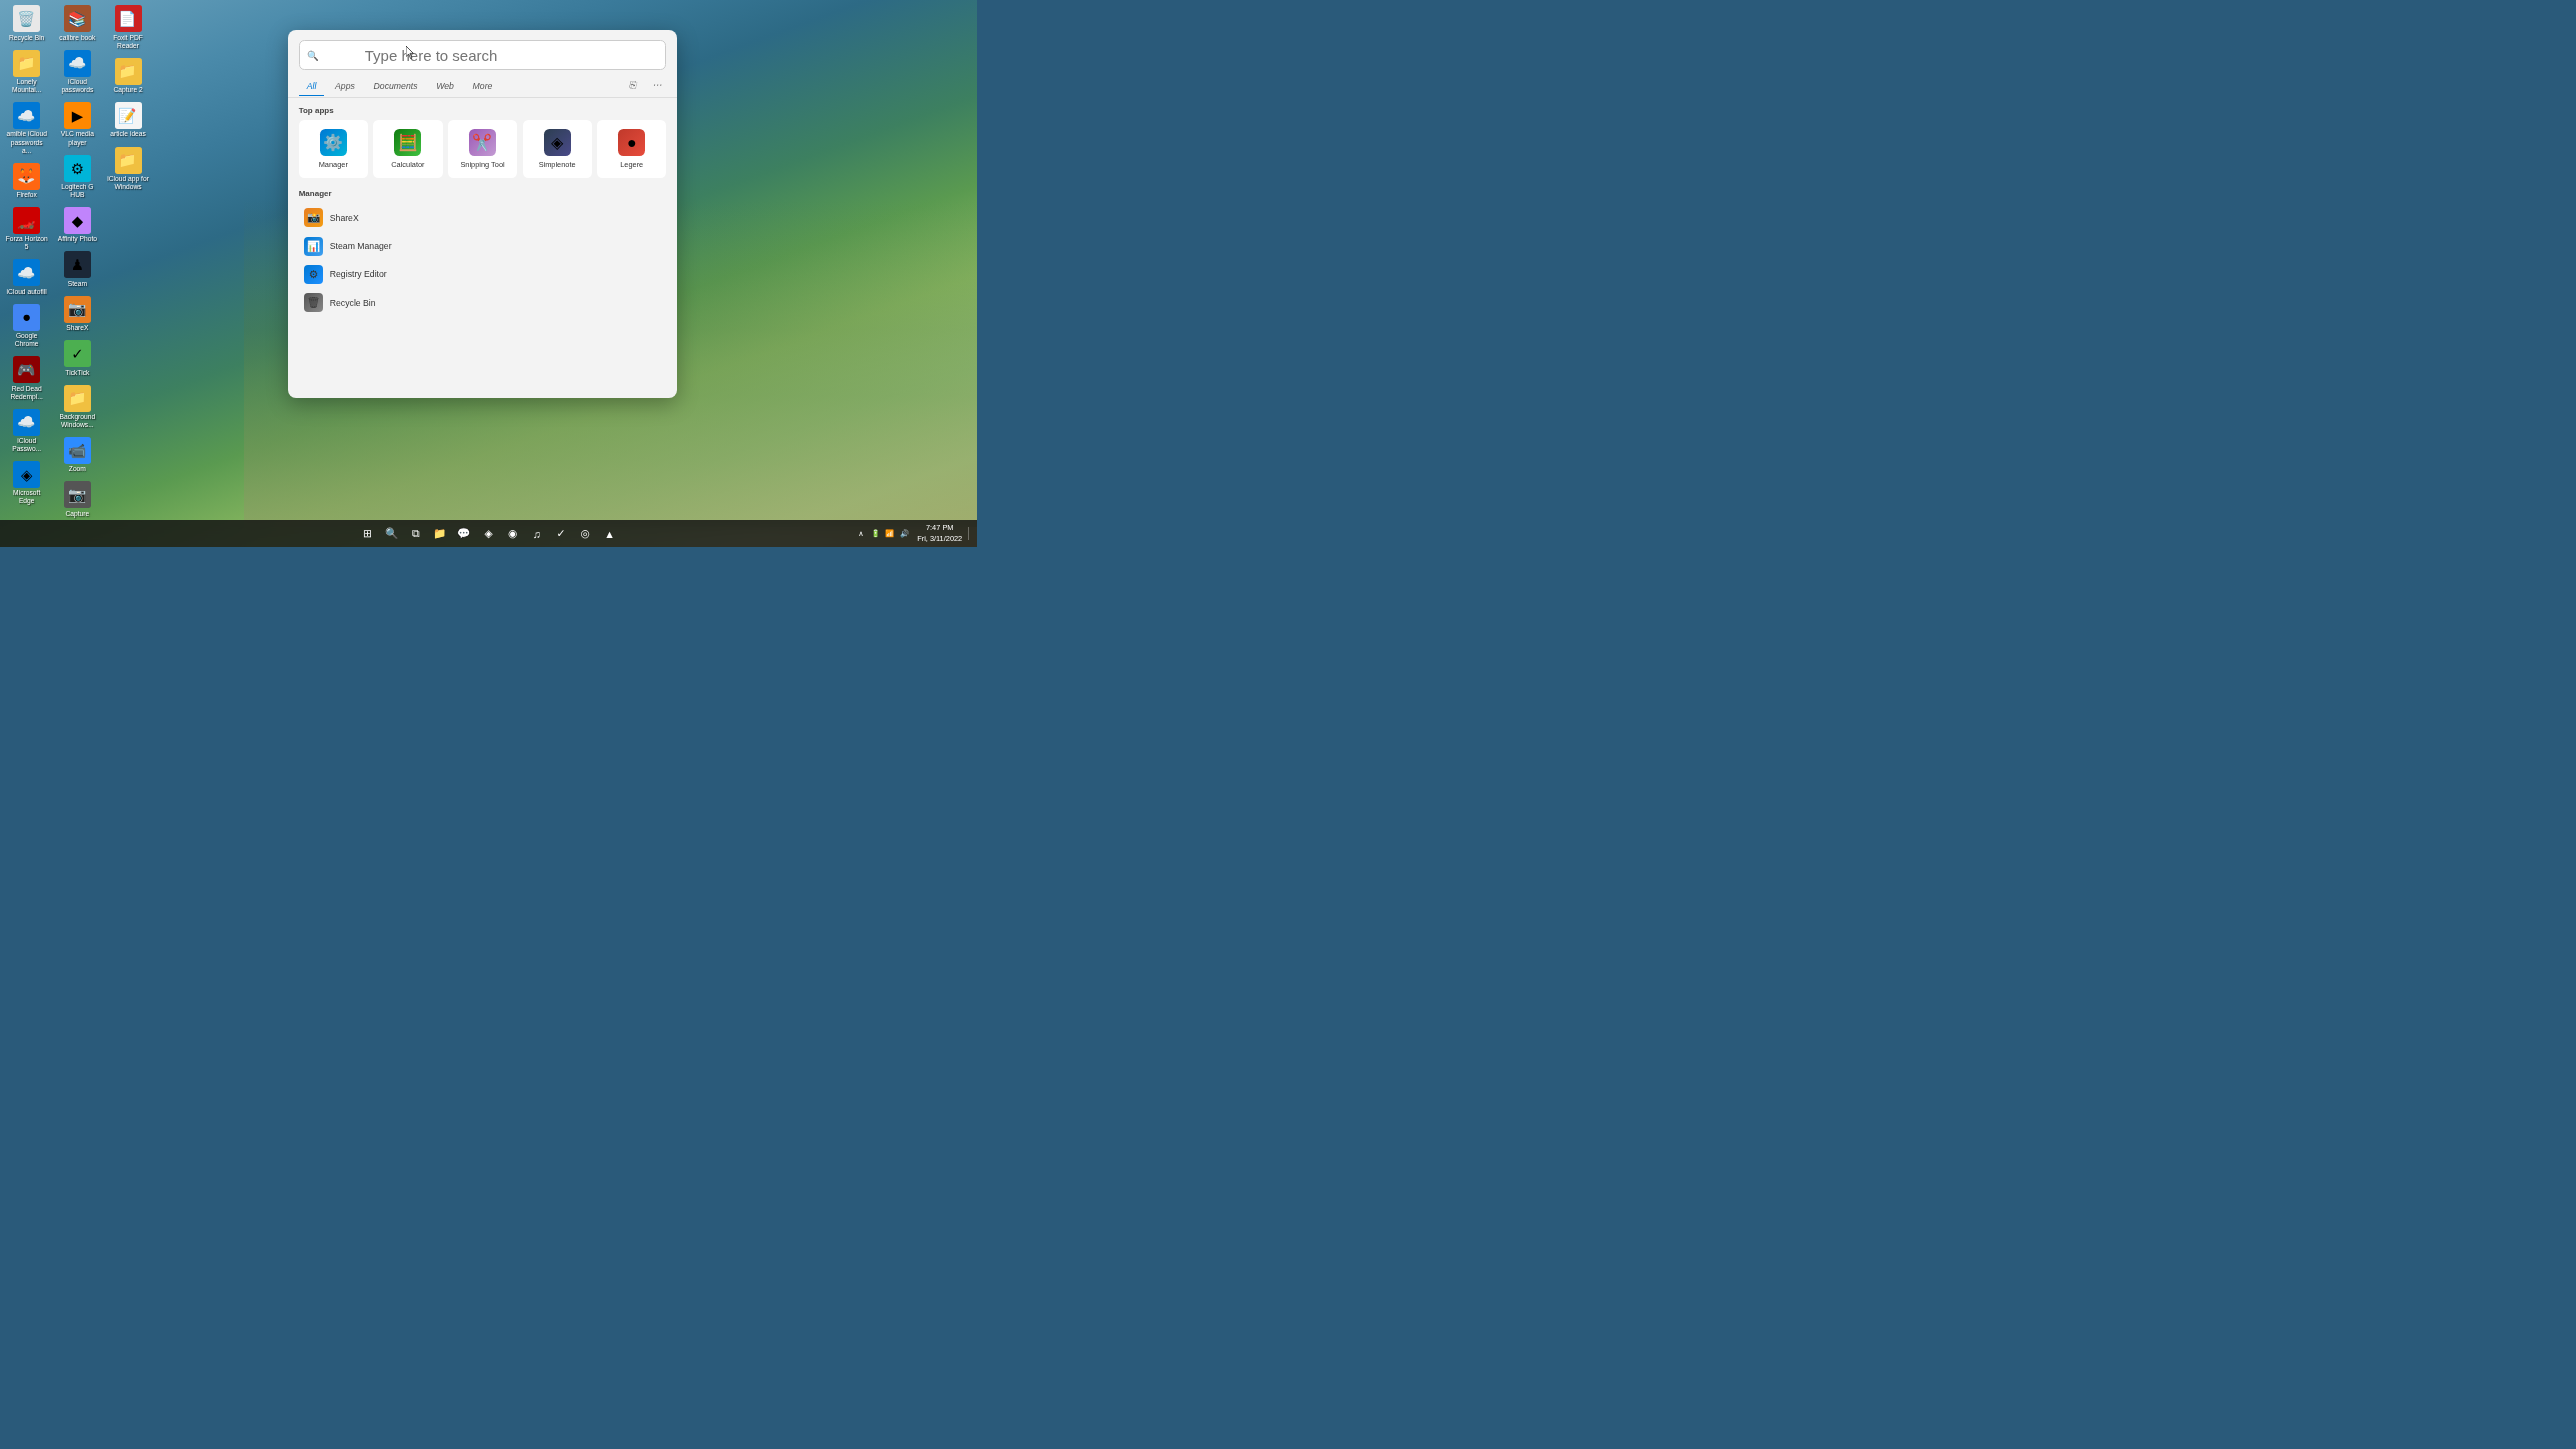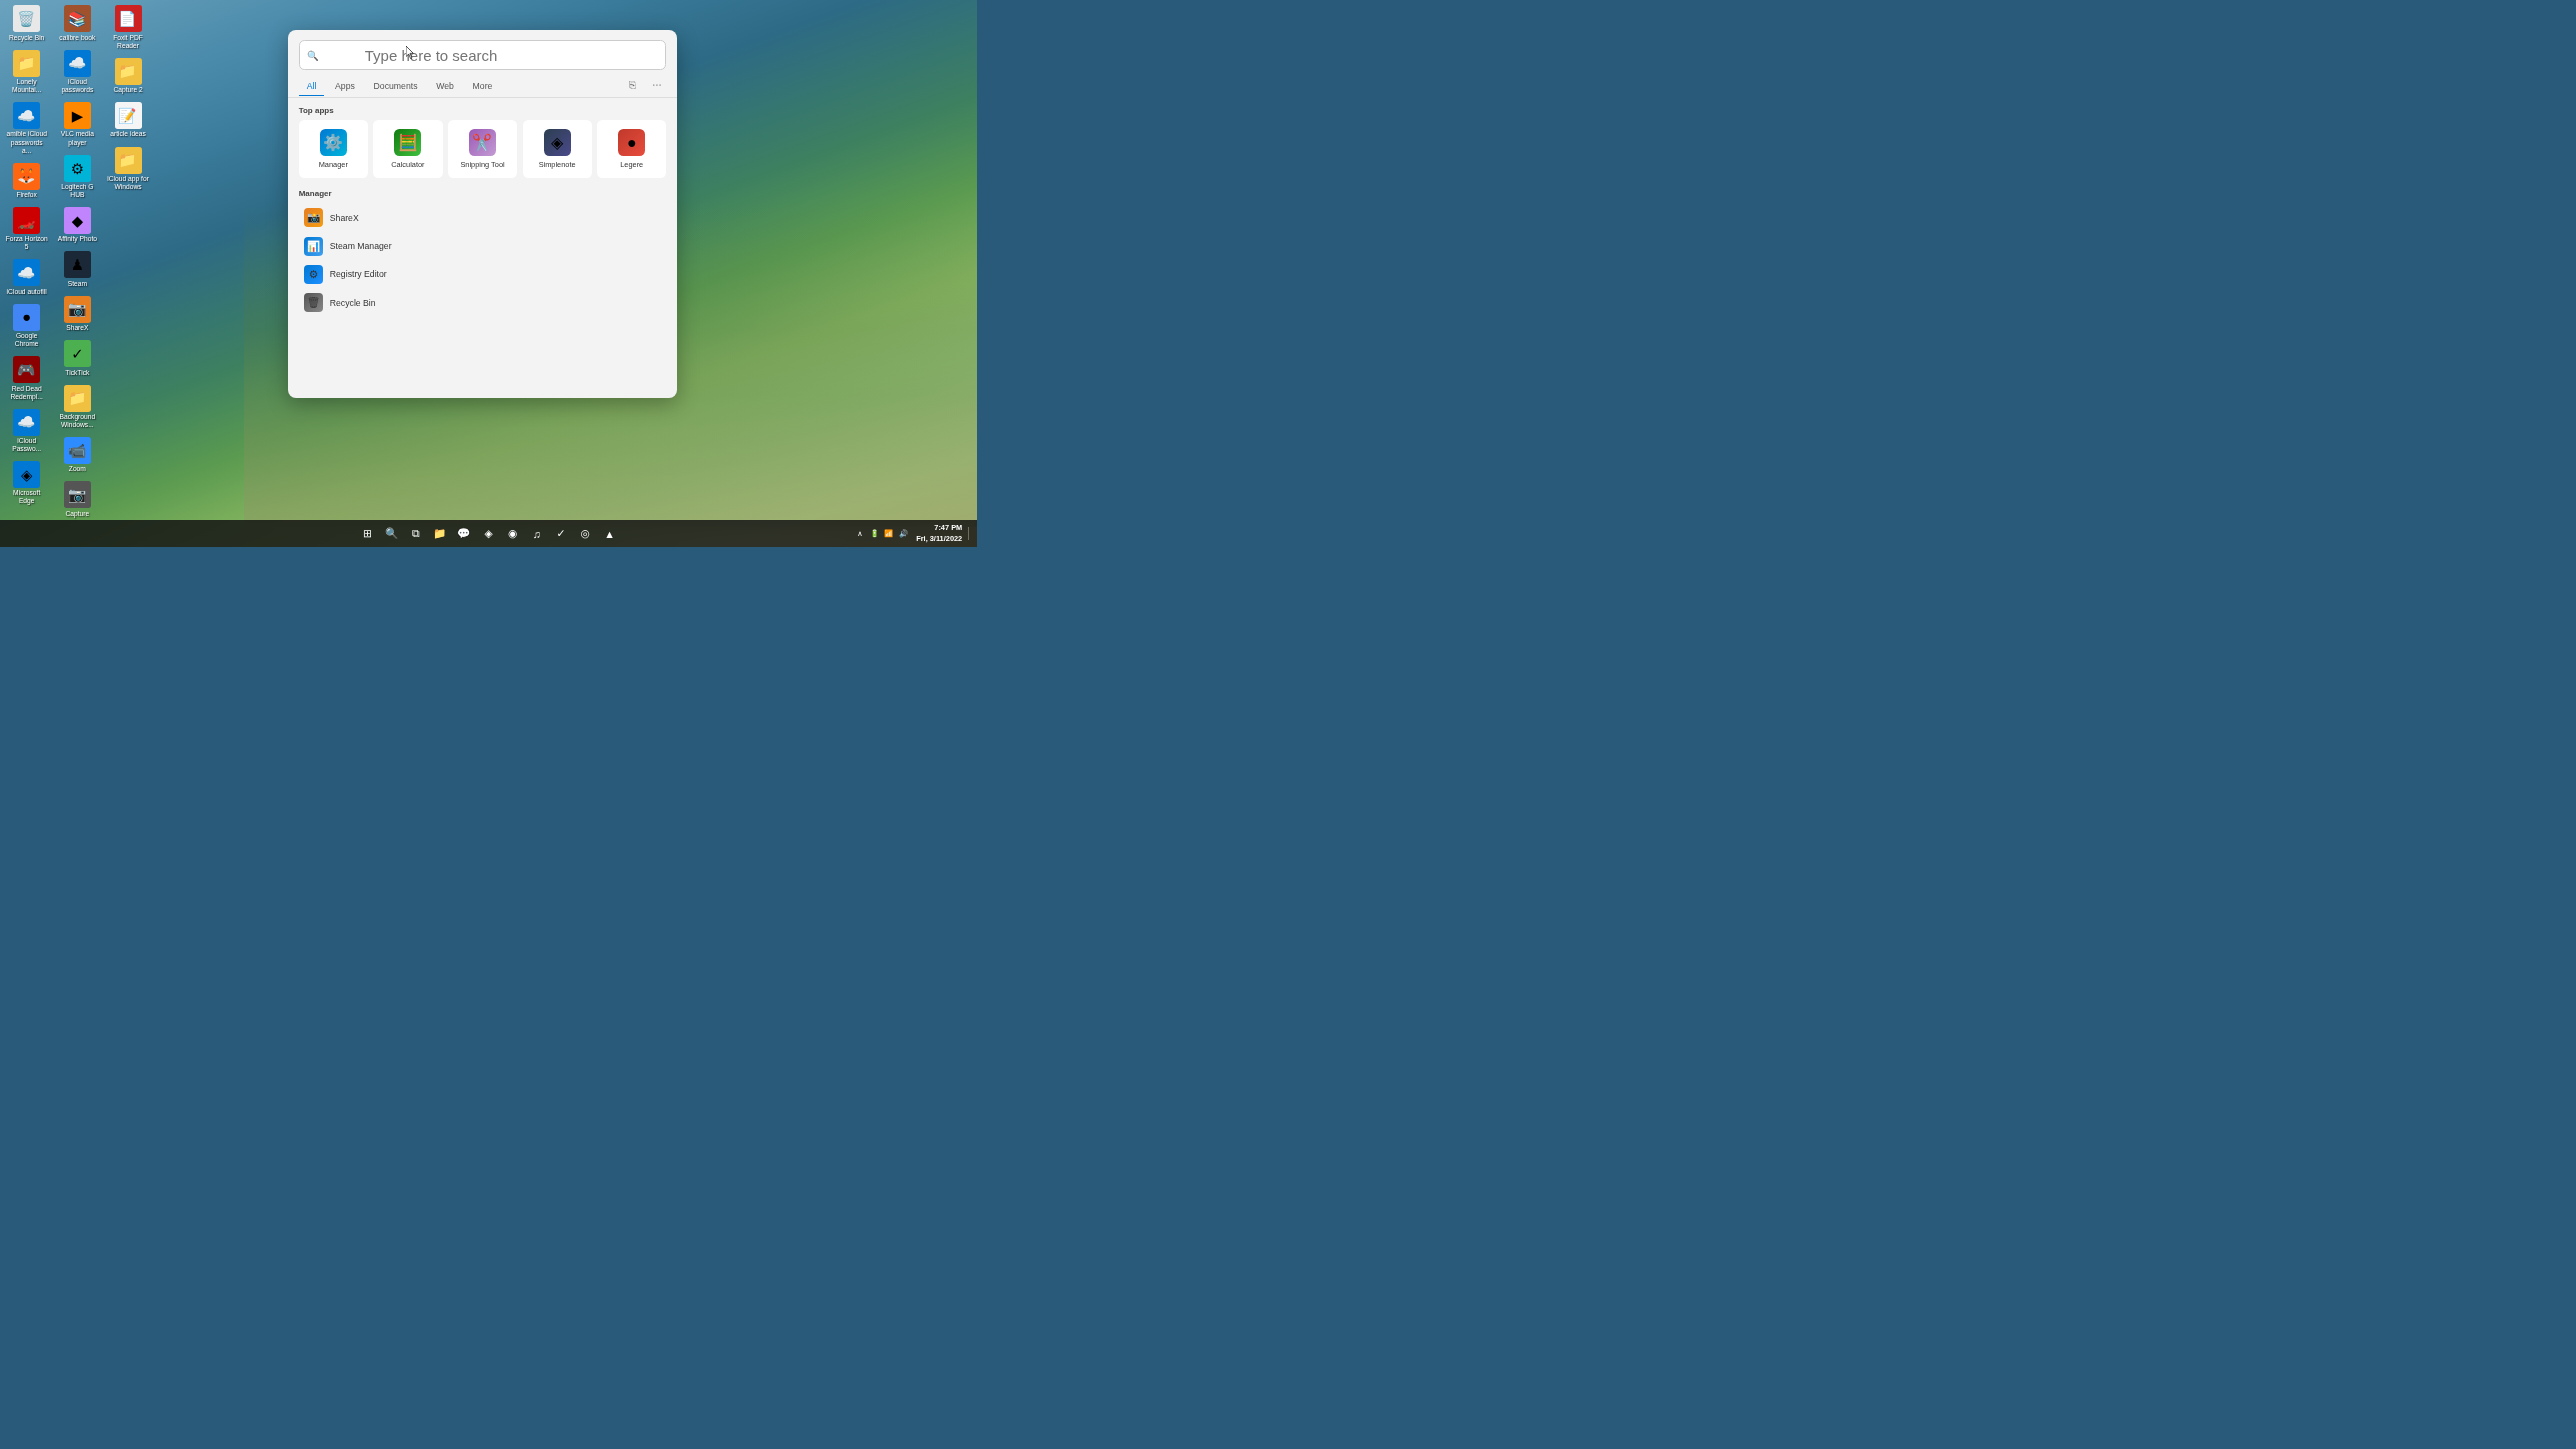--- a/index.html
+++ b/index.html
@@ -104,25 +104,24 @@
       align-items: center;
       justify-content: center;
       color: white;
       font-size: 7.4px;
       cursor: pointer;
     }
 
     .clock {
       color: white;
       font-size: 7.4px;
-      text-align: right;
+      text-align: center;
       line-height: 1.4;
       cursor: pointer;
       padding: 0 2.7px;
-      font-weight: bold;
     }
 
     
     .desktop-icons {
       position: absolute;
       top: 2.7px;
       left: 2.7px;
       display: flex;
       flex-direction: column;
       gap: 2.7px;
@@ -206,20 +205,21 @@
       font-size: 9.4px;
     }
 
     
     .search-tabs {
       display: flex;
       align-items: center;
       padding: 5.4px 10.7px 0;
       border-bottom: 0.7px solid #ddd;
       justify-content: space-between;
+      font-style: italic;
     }
 
     .tabs-left {
       display: flex;
       gap: 2.7px;
     }
 
     .tab {
       padding: 4px 8px;
       font-size: 8.7px;

